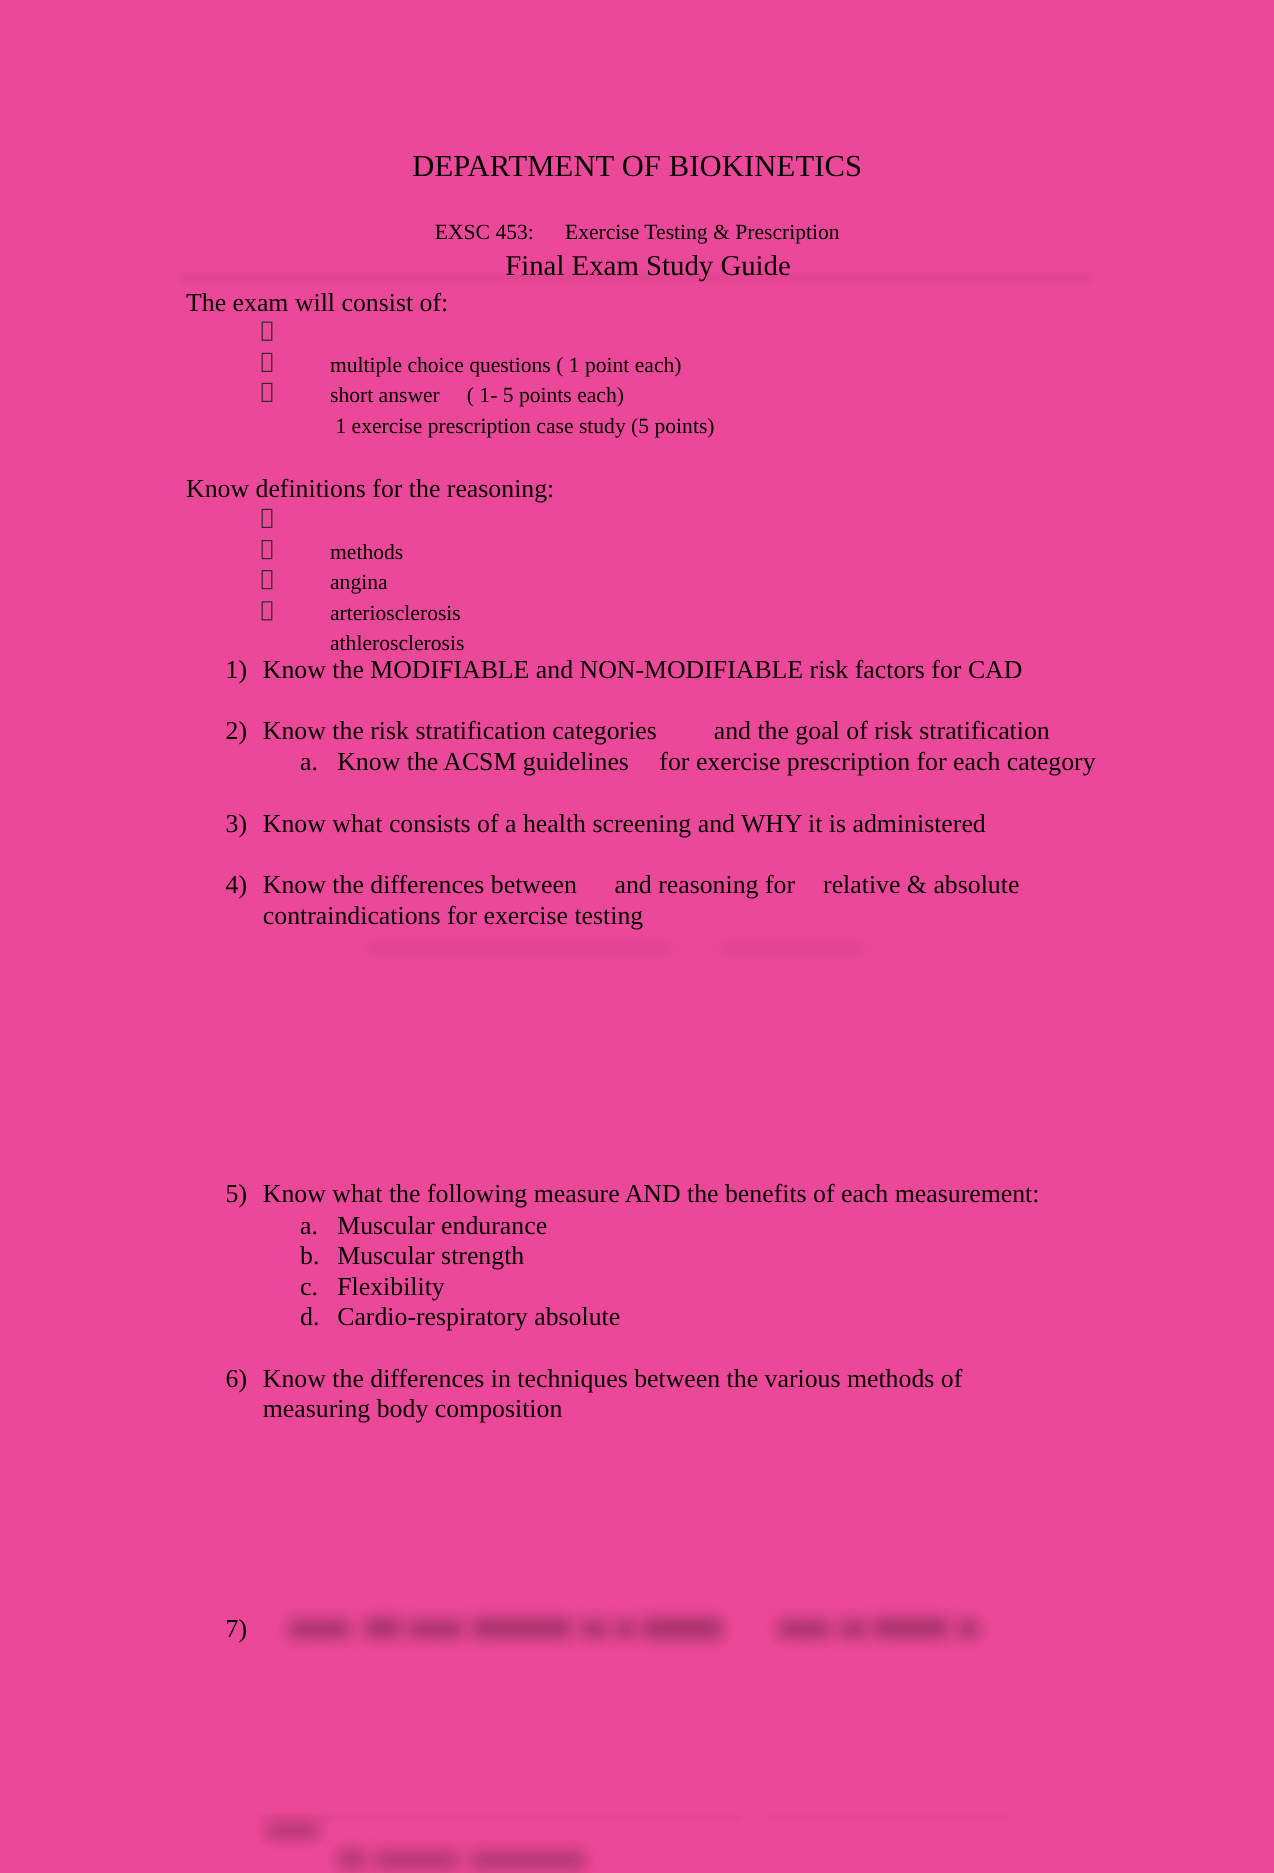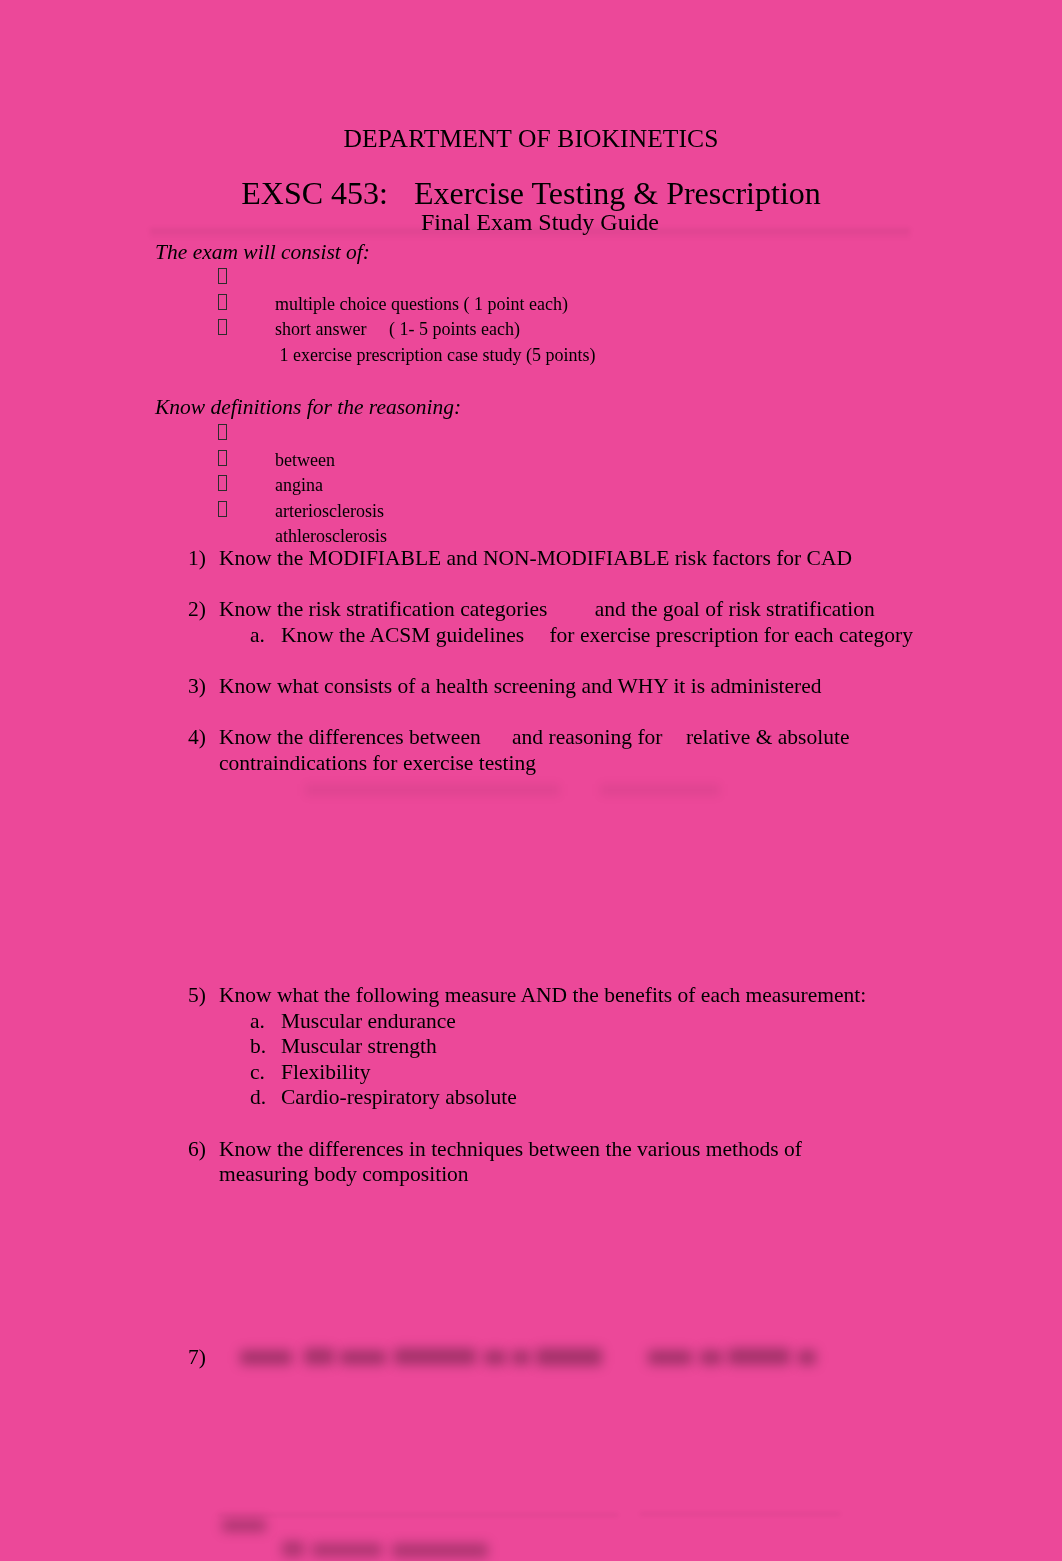--- a/index.html
+++ b/index.html
@@ -33,21 +33,21 @@
     font-size: 25.5px;
     line-height: 30px;
     letter-spacing: 0.1px;
   }
   .course-line {
     position: absolute;
     left: 0;
     right: 0;
     top: 178px;
     text-align: center;
-    font-size: 32px;
+    font-size: 18px;
     line-height: 30px;
   }
   .course-line .course-code { margin-right: 26px; }
   .subtitle-line {
     position: absolute;
     left: 18px;
     right: 0;
     top: 207px;
     text-align: center;
     font-size: 24px;
@@ -75,21 +75,20 @@
   .block {
     position: absolute;
     font-size: 21.5px;
     line-height: 25.6px;
   }
 
   .lead-line {
     left: 155px;
     font-size: 21.5px;
     line-height: 25.6px;
-    font-style: italic;
   }
 
   ul.bullets {
     list-style: none;
     margin: 0;
     padding: 0;
   }
   ul.bullets li {
     position: relative;
     padding-left: 93px;
@@ -248,21 +247,21 @@
     </li>
     <li>
       <span class="tofu"></span><span> 1 exercise prescription case study (5 points)</span>
     </li>
   </ul>
 
   <div class="block lead-line" style="top:395px;">Know definitions for the reasoning:</div>
 
   <ul class="bullets block" style="left:155px; top:422px; width:800px;">
     <li>
-      <span class="tofu"></span><span>between</span>
+      <span class="tofu"></span><span>methods</span>
     </li>
     <li>
       <span class="tofu"></span><span>angina</span>
     </li>
     <li>
       <span class="tofu"></span><span>arteriosclerosis</span>
     </li>
     <li>
       <span class="tofu"></span><span>athlerosclerosis</span>
     </li>

